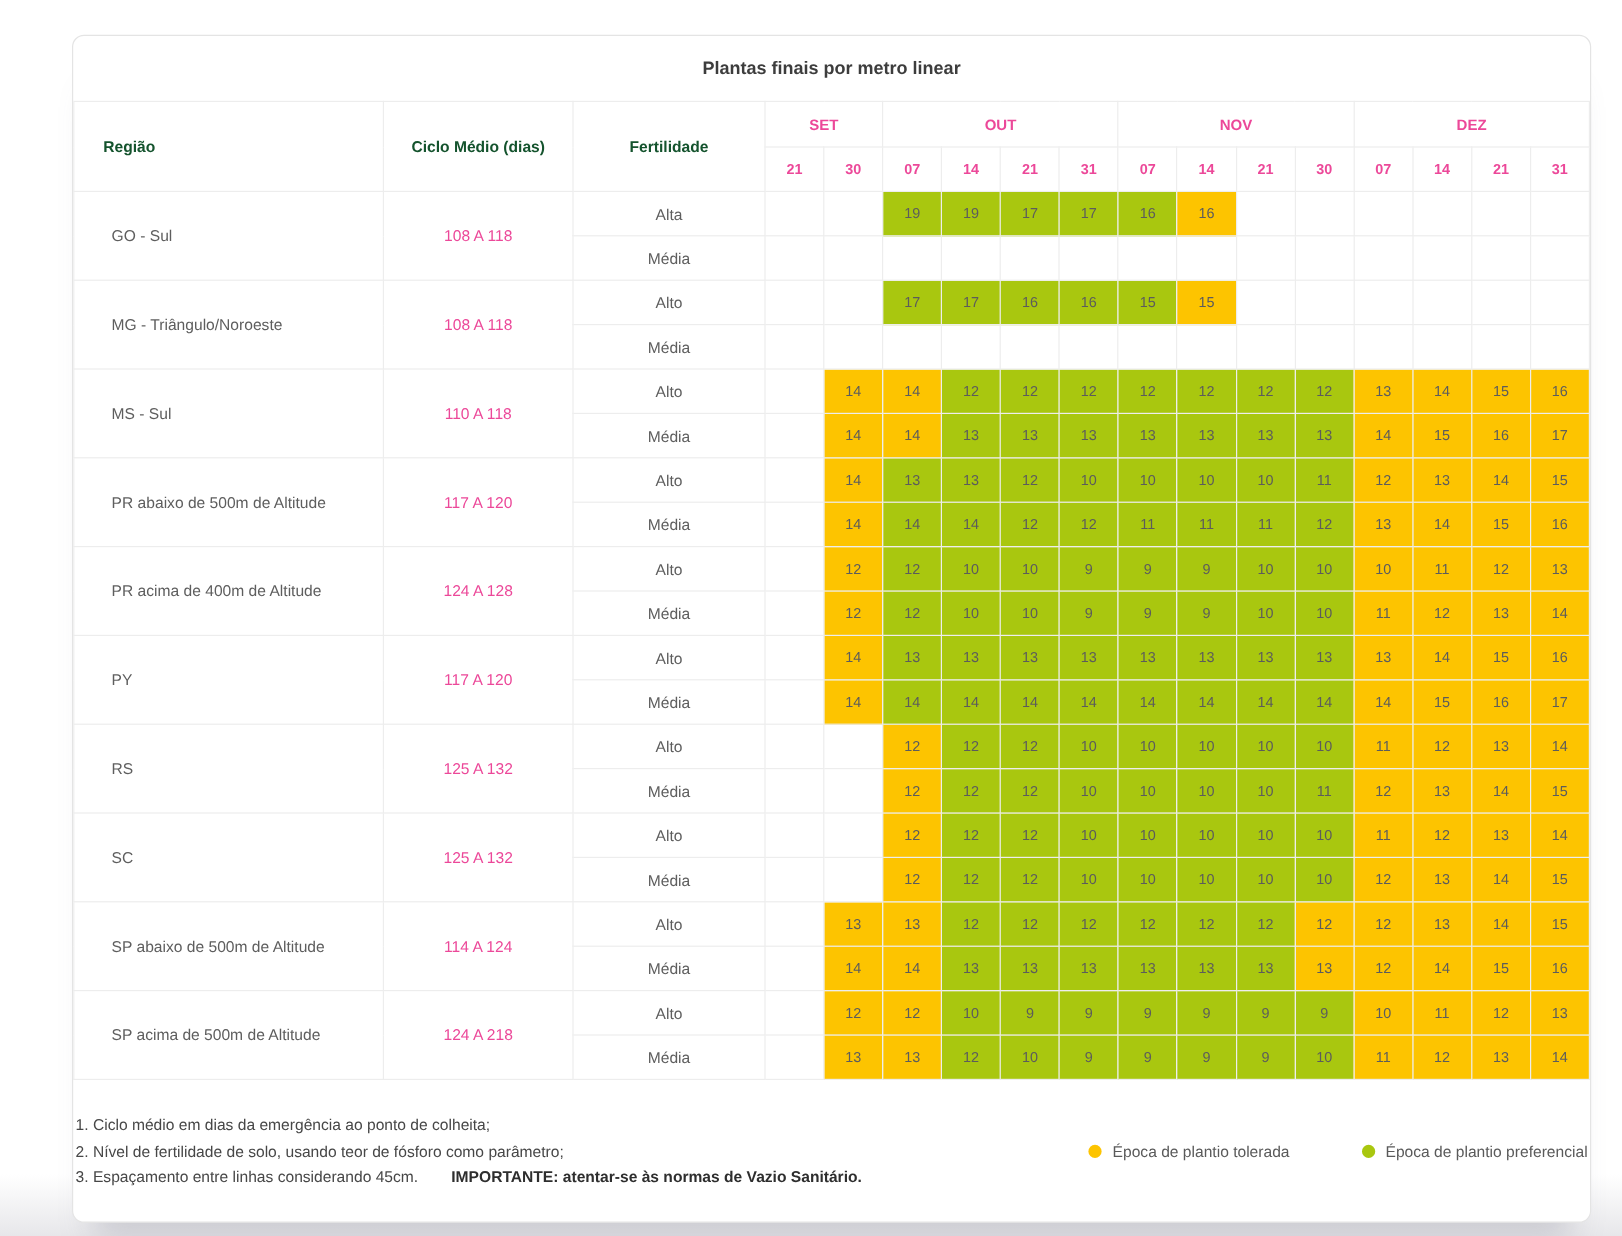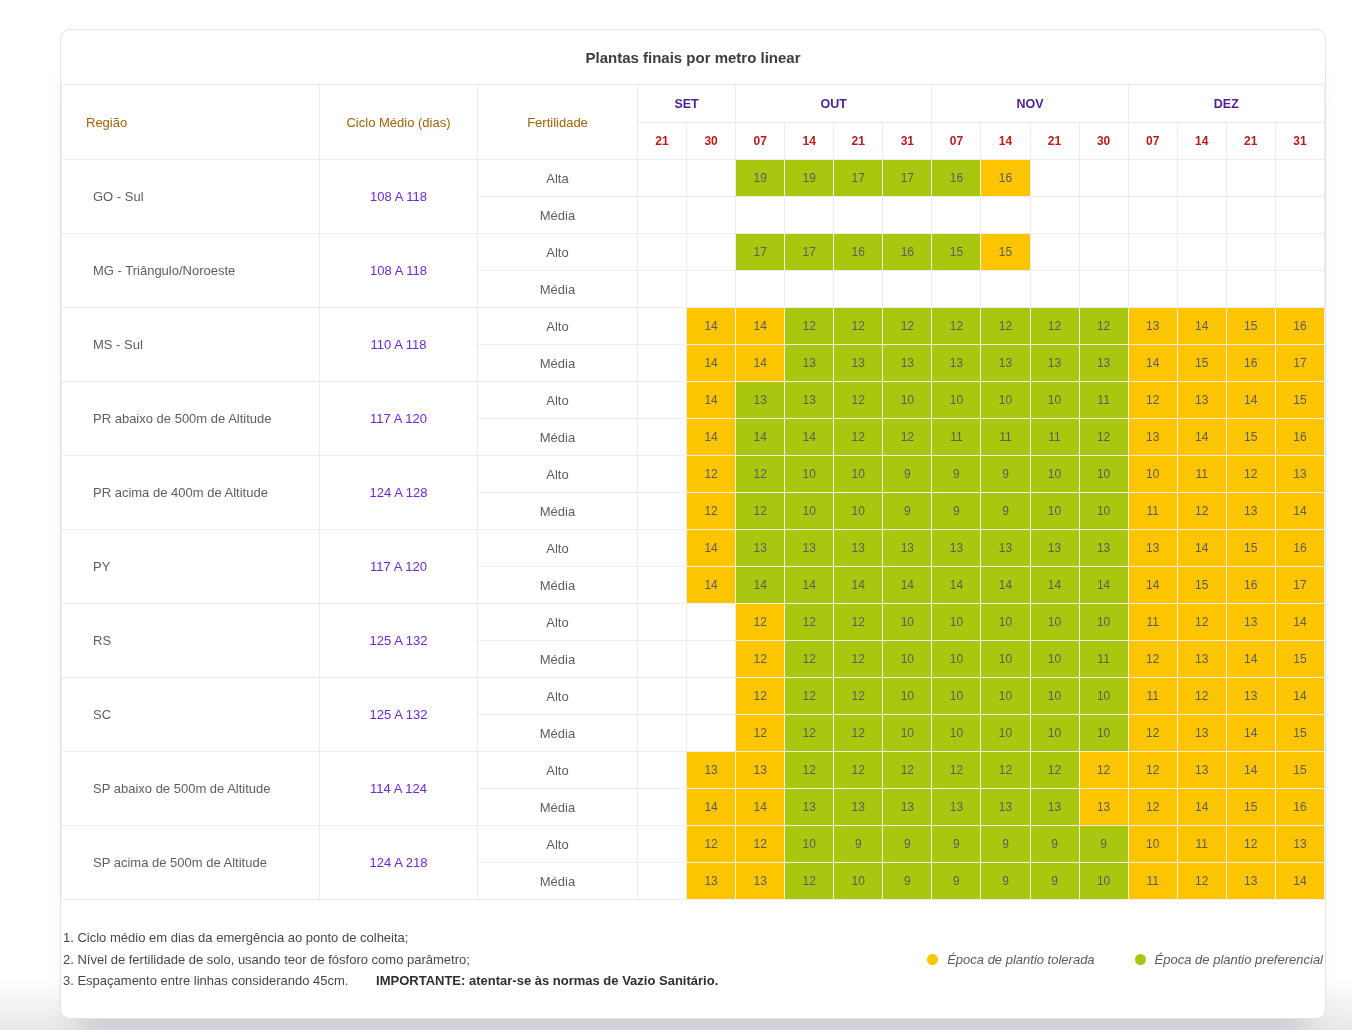--- a/index.html
+++ b/index.html
@@ -18,38 +18,38 @@
     border:1px solid #e4e4e4;border-radius:10px;
     overflow:hidden;
     box-shadow:0 30px 26px -18px rgba(110,110,130,.28);
   }
   table{border-collapse:collapse;table-layout:fixed;width:100%;}
   th,td{border:1px solid #ededed;padding:0;vertical-align:middle;}
   .title-cell{
     height:54px;text-align:center;font-size:15px;font-weight:bold;color:#3d3d3d;
     border-left:none;border-right:none;border-top:none;
   }
-  th.month{height:37px;font-size:12.5px;font-weight:bold;color:#4c1d95;text-align:center;}
-  th.colhead{font-size:13px;font-weight:normal;color:#a16207;text-align:center;}
+  th.month{height:37px;font-size:12.5px;font-weight:bold;color:#ec4899;text-align:center;}
+  th.colhead{font-size:13px;font-weight:bold;color:#14532d;text-align:center;}
   th.colhead.left{text-align:left;padding-left:24px;}
-  th.date{height:36px;font-size:12px;font-weight:bold;color:#b91c1c;text-align:center;}
+  th.date{height:36px;font-size:12px;font-weight:bold;color:#ec4899;text-align:center;}
   tbody td{height:36px;font-size:12.5px;color:#5c5c5c;text-align:center;}
   td.region{text-align:left;padding-left:31px;font-size:13px;color:#5e5e5e;}
-  td.cycle{font-size:13px;color:#6d28d9;}
+  td.cycle{font-size:13px;color:#ec4899;}
   td.fert{text-align:center;font-size:13px;color:#5e5e5e;}
   td.cell{font-size:12px;}
   td.c-y{background:var(--c-tolerated);}
   td.c-g{background:var(--c-preferential);}
   .footer{
     display:flex;justify-content:space-between;align-items:center;
     padding:27px 2px 26px 2px;
   }
   .notes{font-size:13px;color:#474747;line-height:21.5px;}
   .notes b{color:#2e2e2e;padding-left:24px;}
-  .legend{display:flex;align-items:flex-end;gap:40px;padding-right:0;font-style:italic;}
+  .legend{display:flex;align-items:flex-end;gap:60px;padding-right:0;}
   .legend-item{display:flex;align-items:center;gap:9px;font-size:13px;color:#5a5a5a;}
   .dot{width:11px;height:11px;border-radius:50%;display:inline-block;}
   .dot-y{background:var(--c-tolerated);}
   .dot-g{background:var(--c-preferential);}
 </style>
 </head>
 <body>
 
 <div class="page">
   <div class="card">

